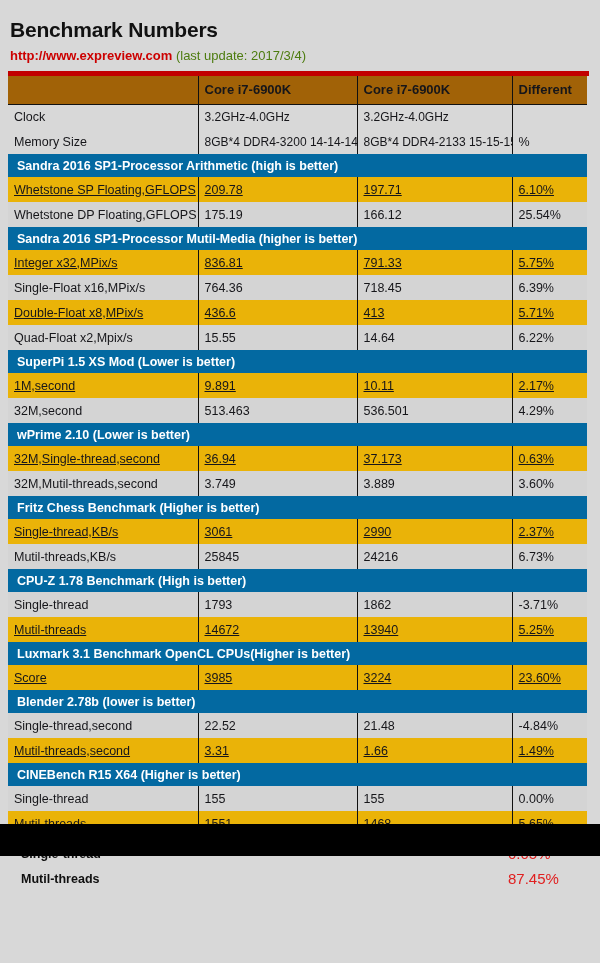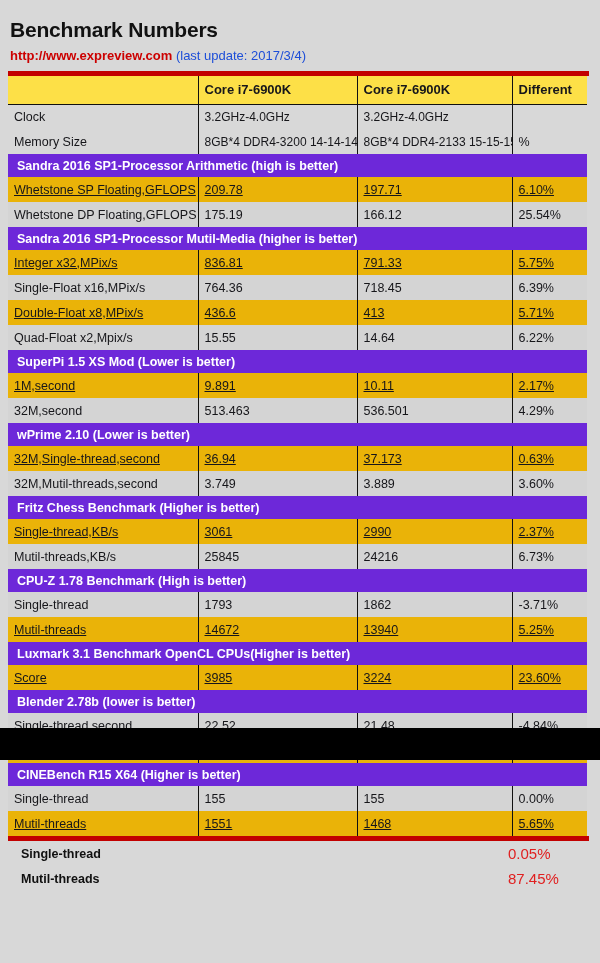--- a/index.html
+++ b/index.html
@@ -10,21 +10,21 @@
     width: 600px;
     height: 963px;
     background: #d8d8d8;
     font-family: "Liberation Sans", sans-serif;
     overflow: hidden;
   }
 
   #page {
     position: relative;
     width: 600px;
-    height: 760px;
+    height: 856px;
     background: #d8d8d8;
   }
 
   
   .header-block {
     padding: 18px 0 0 10px;
   }
   .page-title {
     font-size: 21px;
     font-weight: bold;
@@ -38,21 +38,21 @@
     line-height: 16px;
     color: #1a1a1a;
     margin: 0;
     white-space: nowrap;
   }
   .site-link {
     color: #cc0000;
     font-weight: bold;
     text-decoration: none;
   }
-  .update-note { color: #1d4ed8; font-weight: normal; }
+  .update-note { color: #4d7c0f; font-weight: normal; }
 
   .red-rule {
     height: 5px;
     background: #c20000;
     margin: 7px 11px 0 8px;
   }
 
   
   .bench-table {
     border-collapse: collapse;
@@ -74,32 +74,32 @@
     text-align: left;
     font-weight: normal;
     white-space: nowrap;
     overflow: hidden;
   }
 
   tr.head-row td {
     height: 28px;
     font-weight: bold;
     font-size: 13px;
-    background: #fde047;
+    background: #a16207;
     border-bottom: 1px solid #111;
   }
   tr.head-row td.cell-label { border-bottom: 1px solid #111; }
   tr.head-row td.vline { border-left: 1px solid #111; }
 
   tr.spec-row td { background: #d8d8d8; }
   tr.spec-row td.vline { border-left: 1px solid #111; }
   tr.spec-row td.cell-a, tr.spec-row td.cell-b { font-size: 12px; }
 
   tr.section-row td {
-    background: #6d28d9;
+    background: #0369a1;
     color: #ffffff;
     font-weight: bold;
     font-size: 12.5px;
     height: 23px;
     padding-left: 9px;
     border: none;
   }
 
   tr.data-row td { border-left: 1px solid #111; }
   tr.data-row td.cell-label { border-left: none; }

